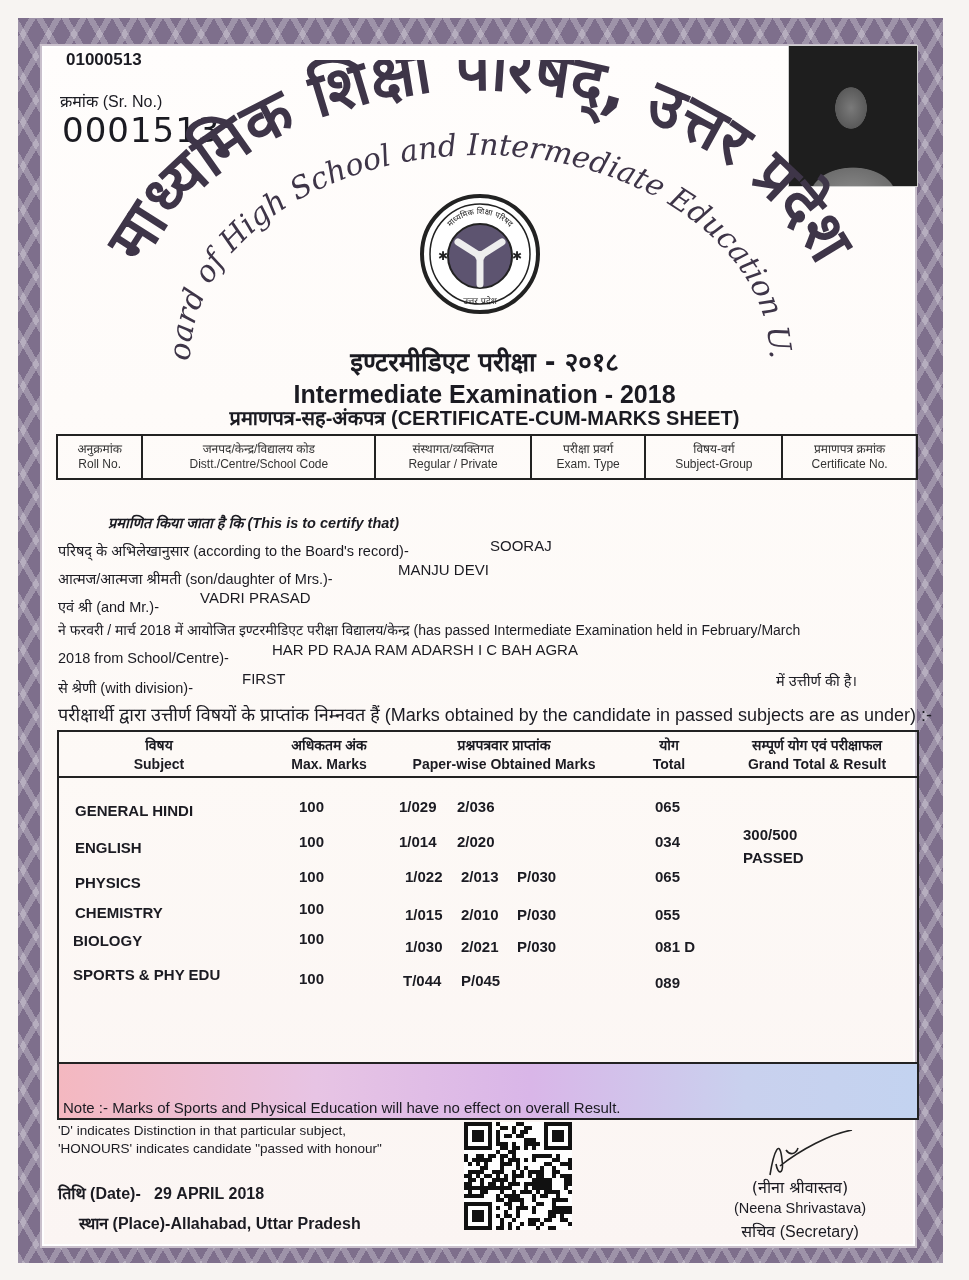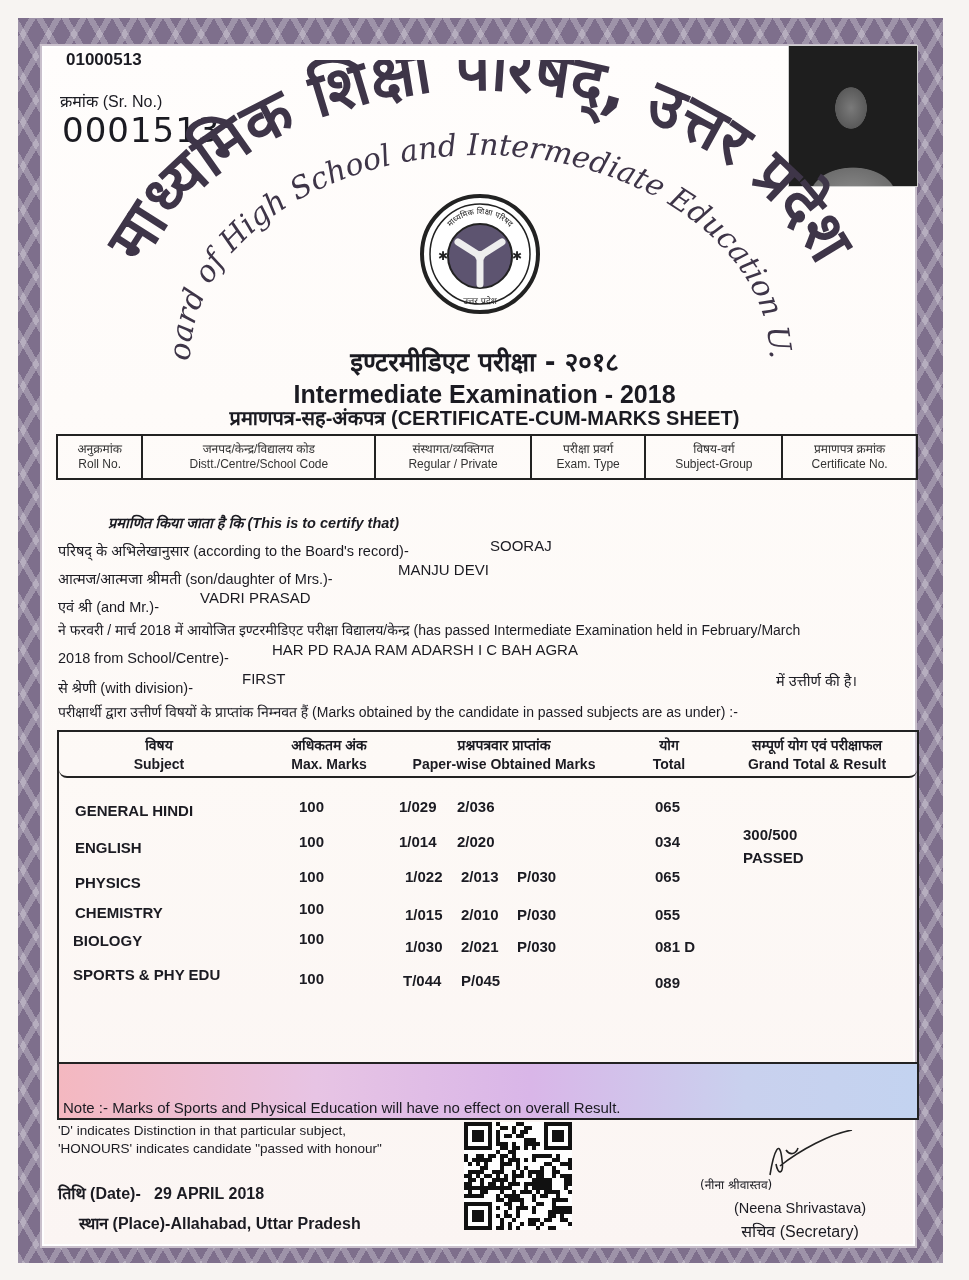--- a/index.html
+++ b/index.html
@@ -26,33 +26,33 @@
   .exam-hi { left:0; width:969px; top:343px; text-align:center; font-size:26px; font-weight:bold; font-family:"DejaVu Sans", sans-serif; }
   .exam-en { left:0; width:969px; top:372px; text-align:center; font-size:25px; font-weight:bold;margin-top:8px; }
   .cert-title { left:0; width:969px; top:404px; text-align:center; font-size:20px; font-weight:bold; }
   table.top { position:absolute; left:56px; top:434px; width:862px; border-collapse:collapse; }
   table.top td { border:2px solid #222; text-align:center; padding:2px 4px; }
   table.top .h { font-size:12px; line-height:15px; color:#333; height:38px; }
   table.top .v { font-size:17px; font-weight:bold; height:22px; }
   .line { font-size:14.5px; }
   .val { font-weight:normal; font-size:15px; }
   .marks { position:absolute; left:57px; top:730px; width:858px; height:360px; border:2px solid #222; }
-  .marks .hdr { position:absolute; top:0; left:0; right:0; height:44px; border-bottom:2px solid #222;border-radius:8px; }
+  .marks .hdr { position:absolute; top:0; left:0; right:0; height:44px; border-bottom:2px solid #222; }
   .hdr .c { position:absolute; top:4px; text-align:center; font-size:14px; font-weight:bold; line-height:19px; }
   .row { position:absolute; left:0; right:0; height:30px; font-weight:bold; font-size:15px; }
   .row span { position:absolute;text-align:right; }
   .note { position:absolute; left:57px; top:1062px; width:858px; height:54px; border:2px solid #222; border-top:2px solid #222;
           background: linear-gradient(90deg, #f4b8c0 0%, #e7c4e4 30%, #d9b6e8 55%, #c9d1ee 80%, #c3d3f0 100%); }
   .note-text { position:absolute; left:4px; bottom:2px; font-size:15px; }
   .legend-lines { left:58px; top:1122px; font-size:13.5px; line-height:18px; }
   .date-line { left:58px; top:1182px; font-size:16px; font-weight:bold; }
   .place-line { left:58px; top:1212px; font-size:16px; font-weight:bold;margin-left:21px; }
   .qr { left:464px; top:1122px; width:108px; height:108px; background:#fff; }
   .sig { left:740px; top:1130px; width:120px; height:50px; }
-  .sig-hi { left:700px; top:1176px; width:200px; text-align:left; font-size:12px; font-family:"DejaVu Sans", sans-serif; }
+  .sig-hi { left:700px; top:1176px; width:200px; text-align:center; font-size:16px; font-family:"DejaVu Sans", sans-serif; }
   .sig-en { left:700px; top:1200px; width:200px; text-align:center; font-size:14.5px; }
   .sig-role { left:700px; top:1220px; width:200px; text-align:center; font-size:16px; }
 </style>
 </head>
 <body>
 
 <div class="frame"></div>
 <div class="paper"></div>
 
 <div class="abs serial-top">01000513</div>
@@ -138,21 +138,21 @@
 
 <div class="abs line" style="left:58px;top:620px;font-size:14px;white-space:nowrap">ने फरवरी / मार्च 2018 में आयोजित इण्टरमीडिएट परीक्षा विद्यालय/केन्द्र (has passed Intermediate Examination held in February/March</div>
 
 <div class="abs line" style="left:58px;top:650px">2018 from School/Centre)-</div>
 <div class="abs val" style="left:272px;top:641px">HAR PD RAJA RAM ADARSH I C BAH AGRA</div>
 
 <div class="abs line" style="left:58px;top:677px">से श्रेणी (with division)-</div>
 <div class="abs val" style="left:242px;top:670px">FIRST</div>
 <div class="abs line" style="left:776px;top:670px">में उत्तीर्ण की है।</div>
 
-<div class="abs line" style="left:58px;top:702px;font-size:14px">परीक्षार्थी द्वारा उत्तीर्ण विषयों के प्राप्तांक निम्नवत हैं (Marks obtained by the candidate in passed subjects are as under) :-</div>
+<div class="abs line" style="left:58px;top:702px;font-size:18px">परीक्षार्थी द्वारा उत्तीर्ण विषयों के प्राप्तांक निम्नवत हैं (Marks obtained by the candidate in passed subjects are as under) :-</div>
 
 <div class="marks">
   <div class="hdr">
     <div class="c" style="left:40px;width:120px">
         <div>विषय</div>
         <div>Subject</div>
       </div>
     <div class="c" style="left:205px;width:130px">
         <div>अधिकतम अंक</div>
         <div>Max. Marks</div>

